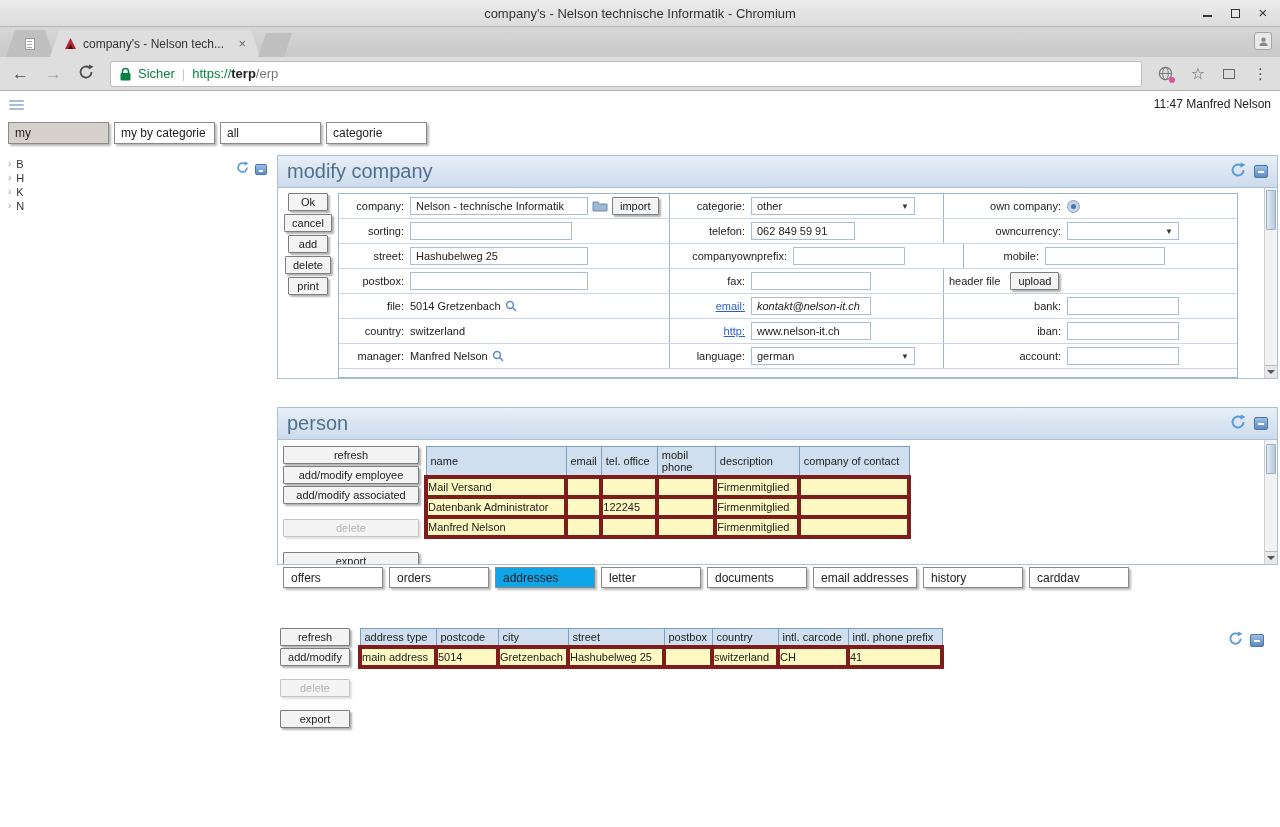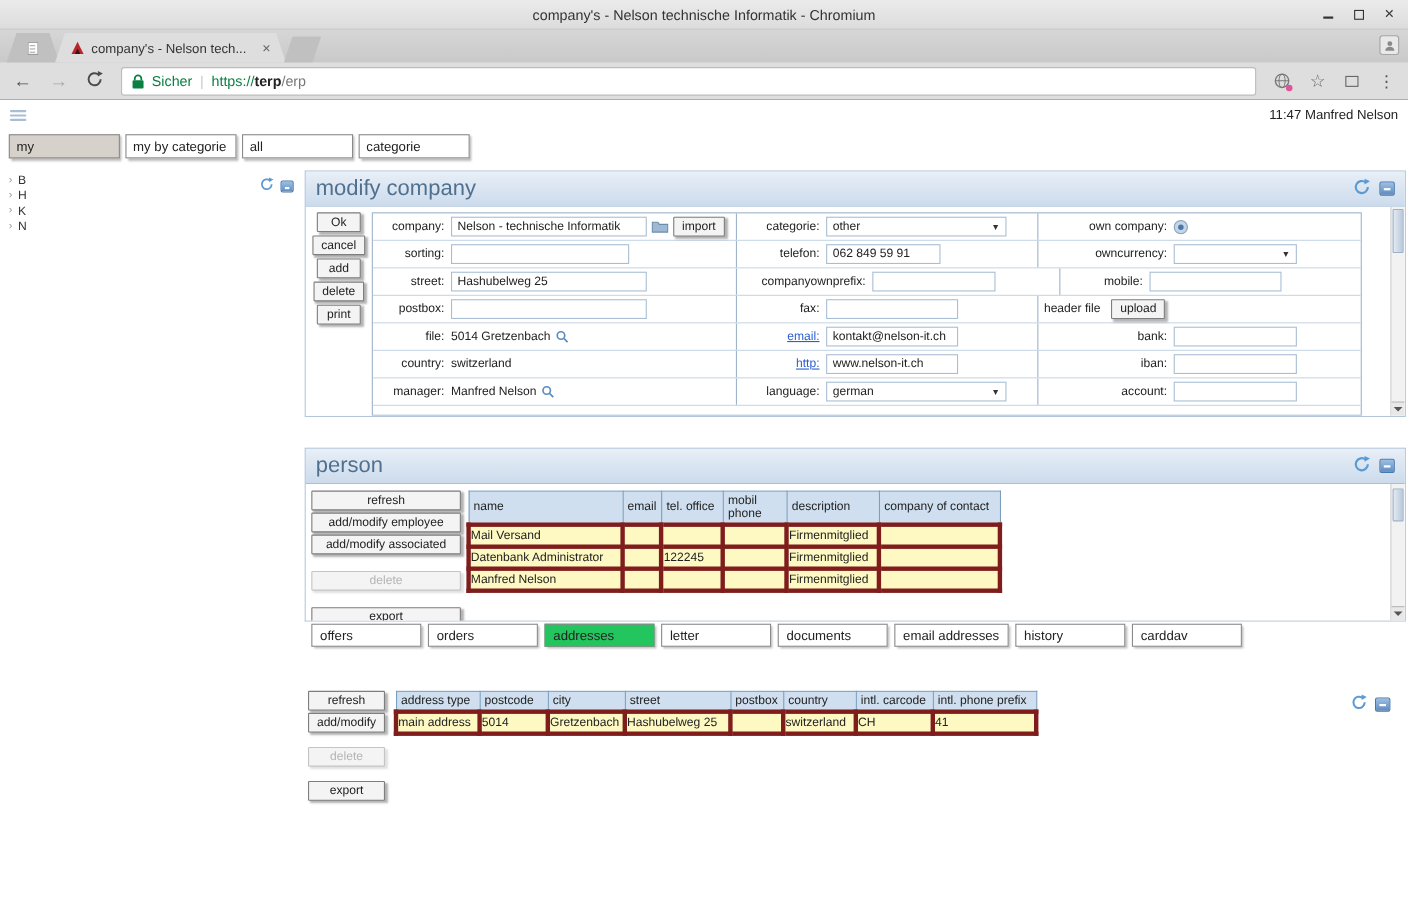--- a/index.html
+++ b/index.html
@@ -120,21 +120,21 @@
   .pbtn-col{width:146px;display:flex;flex-direction:column;align-items:center;padding-top:6px;gap:2px}
   .pbtn{width:136px}
   .ptable{border-collapse:collapse;font-size:11px;margin-top:6px;align-self:flex-start}
   .ptable th{background:#cfdfef;border:1px solid #7d9fbf;font-weight:normal;padding:2px 4px;
     text-align:left;color:#222;height:18px}
   .ptable td{border:4px solid #7f1d1d;padding:2px 0;height:19px;color:#222;background:#fef9c3}
 
   .tabs-row{display:flex;gap:6px;margin:2px 0 0 6px}
   .ptab{width:100px;height:21px;font-size:12px;padding:2px 7px;border:1px solid #8a8a8a;
     box-shadow:2px 2px 2px rgba(0,0,0,.28);background:#fff;color:#222;text-align:left;white-space:nowrap}
-  .ptab-active{background:#22c55e}
+  .ptab-active{background:#0ea5e9}
 
   .addr{position:relative;margin-top:40px;display:flex}
   .addr-btns{width:81px;display:flex;flex-direction:column;align-items:flex-start;padding-left:3px}
   .abtn{width:70px}
   .abtn+.abtn{margin-top:2px}
   .gap13{margin-top:13px !important}
   .addr-icons{position:absolute;right:16px;top:3px;display:flex;gap:7px;align-items:center}
 </style>
 </head>
 <body>
@@ -358,21 +358,21 @@
                 <span class="ptext">5014 Gretzenbach</span>
                 <span class="mini-ico">
                   <svg width="12" height="12" viewBox="0 0 12 12">
                       <circle cx="5" cy="5" r="3.4" fill="none" stroke="#5b8ac5" stroke-width="1.5"></circle>
                       <line x1="7.8" y1="7.8" x2="11" y2="11" stroke="#5b8ac5" stroke-width="1.5"></line>
                     </svg>
                 </span>
               </div>
               <div class="fg fg2">
                 <span class="flabel link">email:</span>
-                <input class="tinput" style="width: 120px;" value="kontakt@nelson-it.ch">
+                <input class="tinput" style="width: 120px; font-style: italic;" value="kontakt@nelson-it.ch">
               </div>
               <div class="fg fg3">
                 <span class="flabel">bank:</span>
                 <input class="tinput" style="width: 112px;">
               </div>
             </div>
 
             <div class="frow">
               <div class="fg fg1">
                 <span class="flabel">country:</span>

